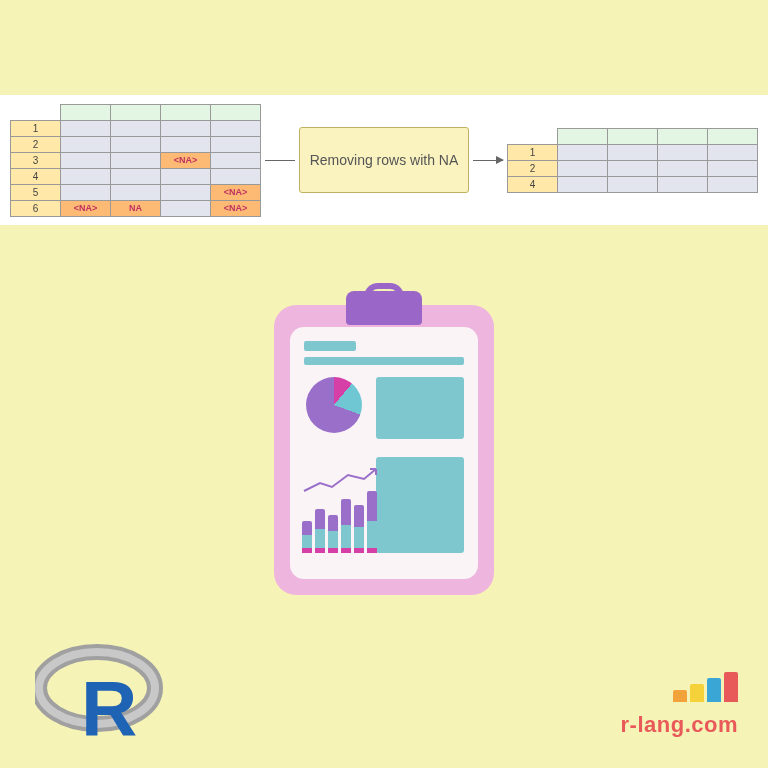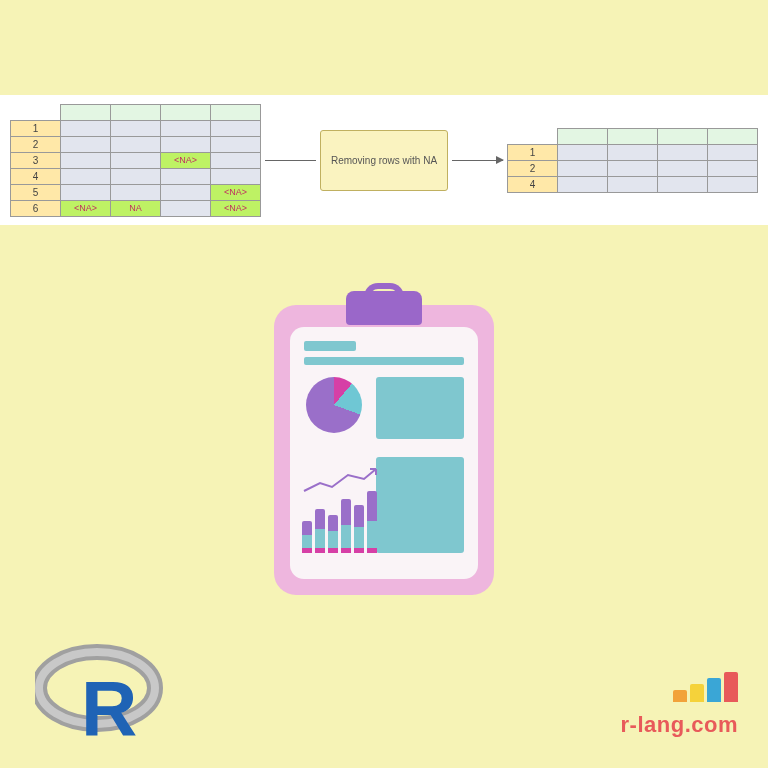--- a/index.html
+++ b/index.html
@@ -45,30 +45,31 @@
     background: #e3f6e3;
     height: 14px;
   }
   .data-table .corner {
     border: none;
   }
   .data-table .normal-cell {
     background: #e2e5ee;
   }
   .data-table .na-cell {
-    background: #bef264;
+    background: #fdba74;
     color: #c03060;
     font-size: 9px;
+    font-weight: bold;
   }
   
   .process-box {
     background: #faf3c0;
     border: 1px solid #c0b060;
     padding: 24px 10px;
-    font-size: 10px;
+    font-size: 14px;
     color: #555;
     border-radius: 3px;
     white-space: nowrap;
   }
   
   .arrow-line {
     flex: 1;
     height: 1px;
     background: #666;
     position: relative;

